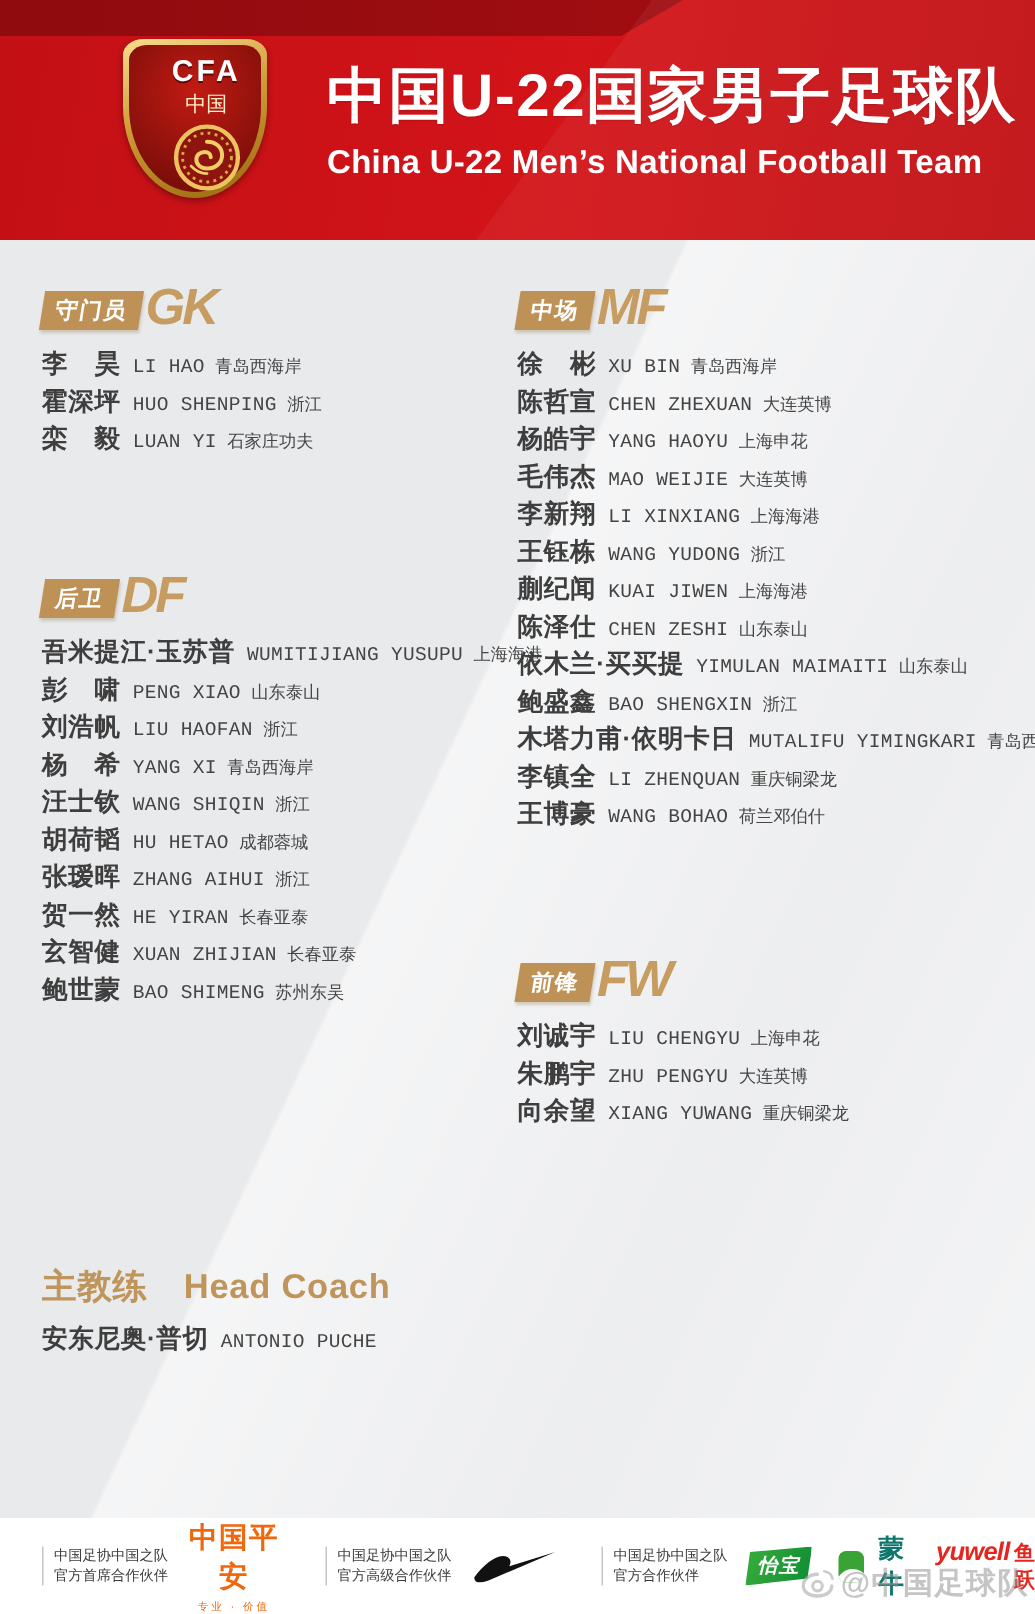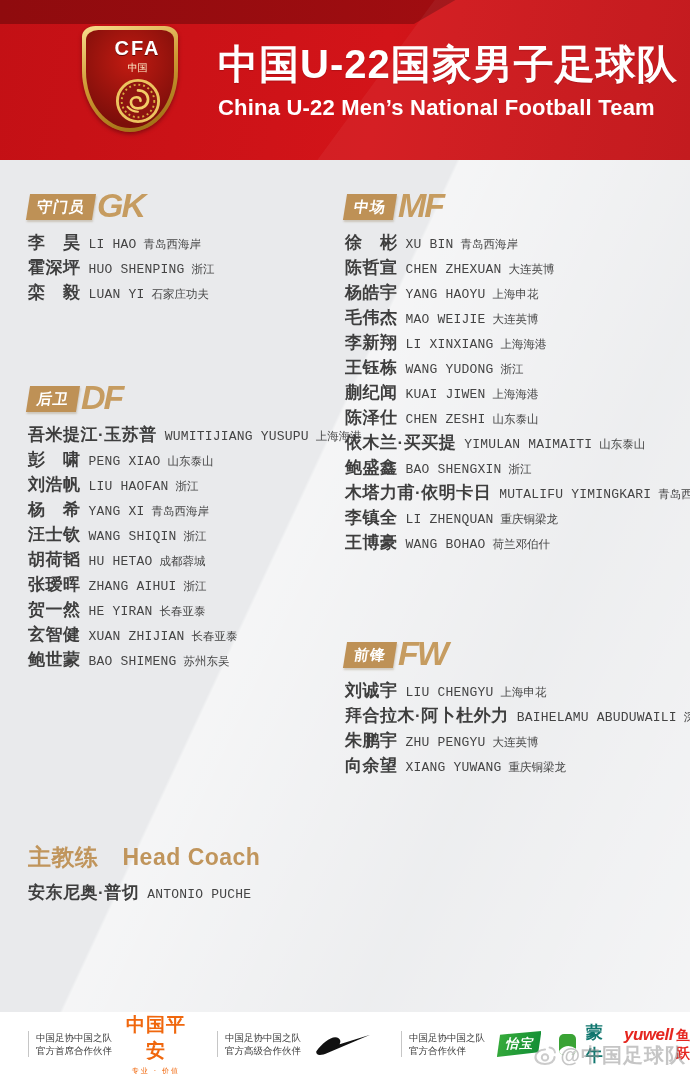--- a/index.html
+++ b/index.html
@@ -22,21 +22,21 @@
   .badge { position:absolute; left:80px; top:26px; width:100px; height:110px; z-index:2; }
   .badge-shield { width:96px; height:106px; margin:0 auto; padding:4px;
             background:linear-gradient(160deg,#f8dd8e,#cf9a34 45%,#96680f);
             border-radius:14% 14% 50% 50% / 10% 10% 58% 58%;
             box-shadow:0 2px 4px rgba(0,0,0,.35); }
   .badge-inner { width:100%; height:100%; border-radius:inherit;
             background:radial-gradient(circle at 50% 32%,#c21b12,#7c0e0a 78%);
             display:flex; flex-direction:column; align-items:center;padding-left:15px; }
   .badge-cfa { margin-top:7px; font-size:20px; font-weight:bold; letter-spacing:2px;
             color:#fff; text-shadow:0 1px 0 #5f0907; }
-  .badge-country { font-size:10px; color:#ffefc9; margin-top:1px; }
+  .badge-country { font-size:14px; color:#ffefc9; margin-top:1px; }
   .badge-emblem { margin-top:3px; }
 
   
   .title-block { position:absolute; left:218px; top:42px; z-index:2; color:#fff; }
   .title-zh { font-size:40px; font-weight:bold; letter-spacing:1px; line-height:1.1;
             text-shadow:0 1px 1px rgba(0,0,0,.15); }
   .title-en { margin-top:9px; font-size:22px; font-weight:bold; letter-spacing:.2px; }
 
   
   .sheen { position:absolute; top:160px; left:0; width:690px; height:852px;
@@ -285,25 +285,20 @@
       <span class="sec-zh">前锋</span>
       <span class="sec-en">FW</span>
     </div>
     <div class="players">
         <div class="player">
           <span class="p-zh">刘诚宇</span>
           <span class="p-en">LIU CHENGYU</span>
           <span class="p-club">上海申花</span>
         </div>
         <div class="player">
-          <span class="p-zh">拜合拉木·阿卜杜外力</span>
-          <span class="p-en">BAIHELAMU ABUDUWAILI</span>
-          <span class="p-club">深圳新鹏城</span>
-        </div>
-        <div class="player">
           <span class="p-zh">朱鹏宇</span>
           <span class="p-en">ZHU PENGYU</span>
           <span class="p-club">大连英博</span>
         </div>
         <div class="player">
           <span class="p-zh">向余望</span>
           <span class="p-en">XIANG YUWANG</span>
           <span class="p-club">重庆铜梁龙</span>
         </div>
       </div>

